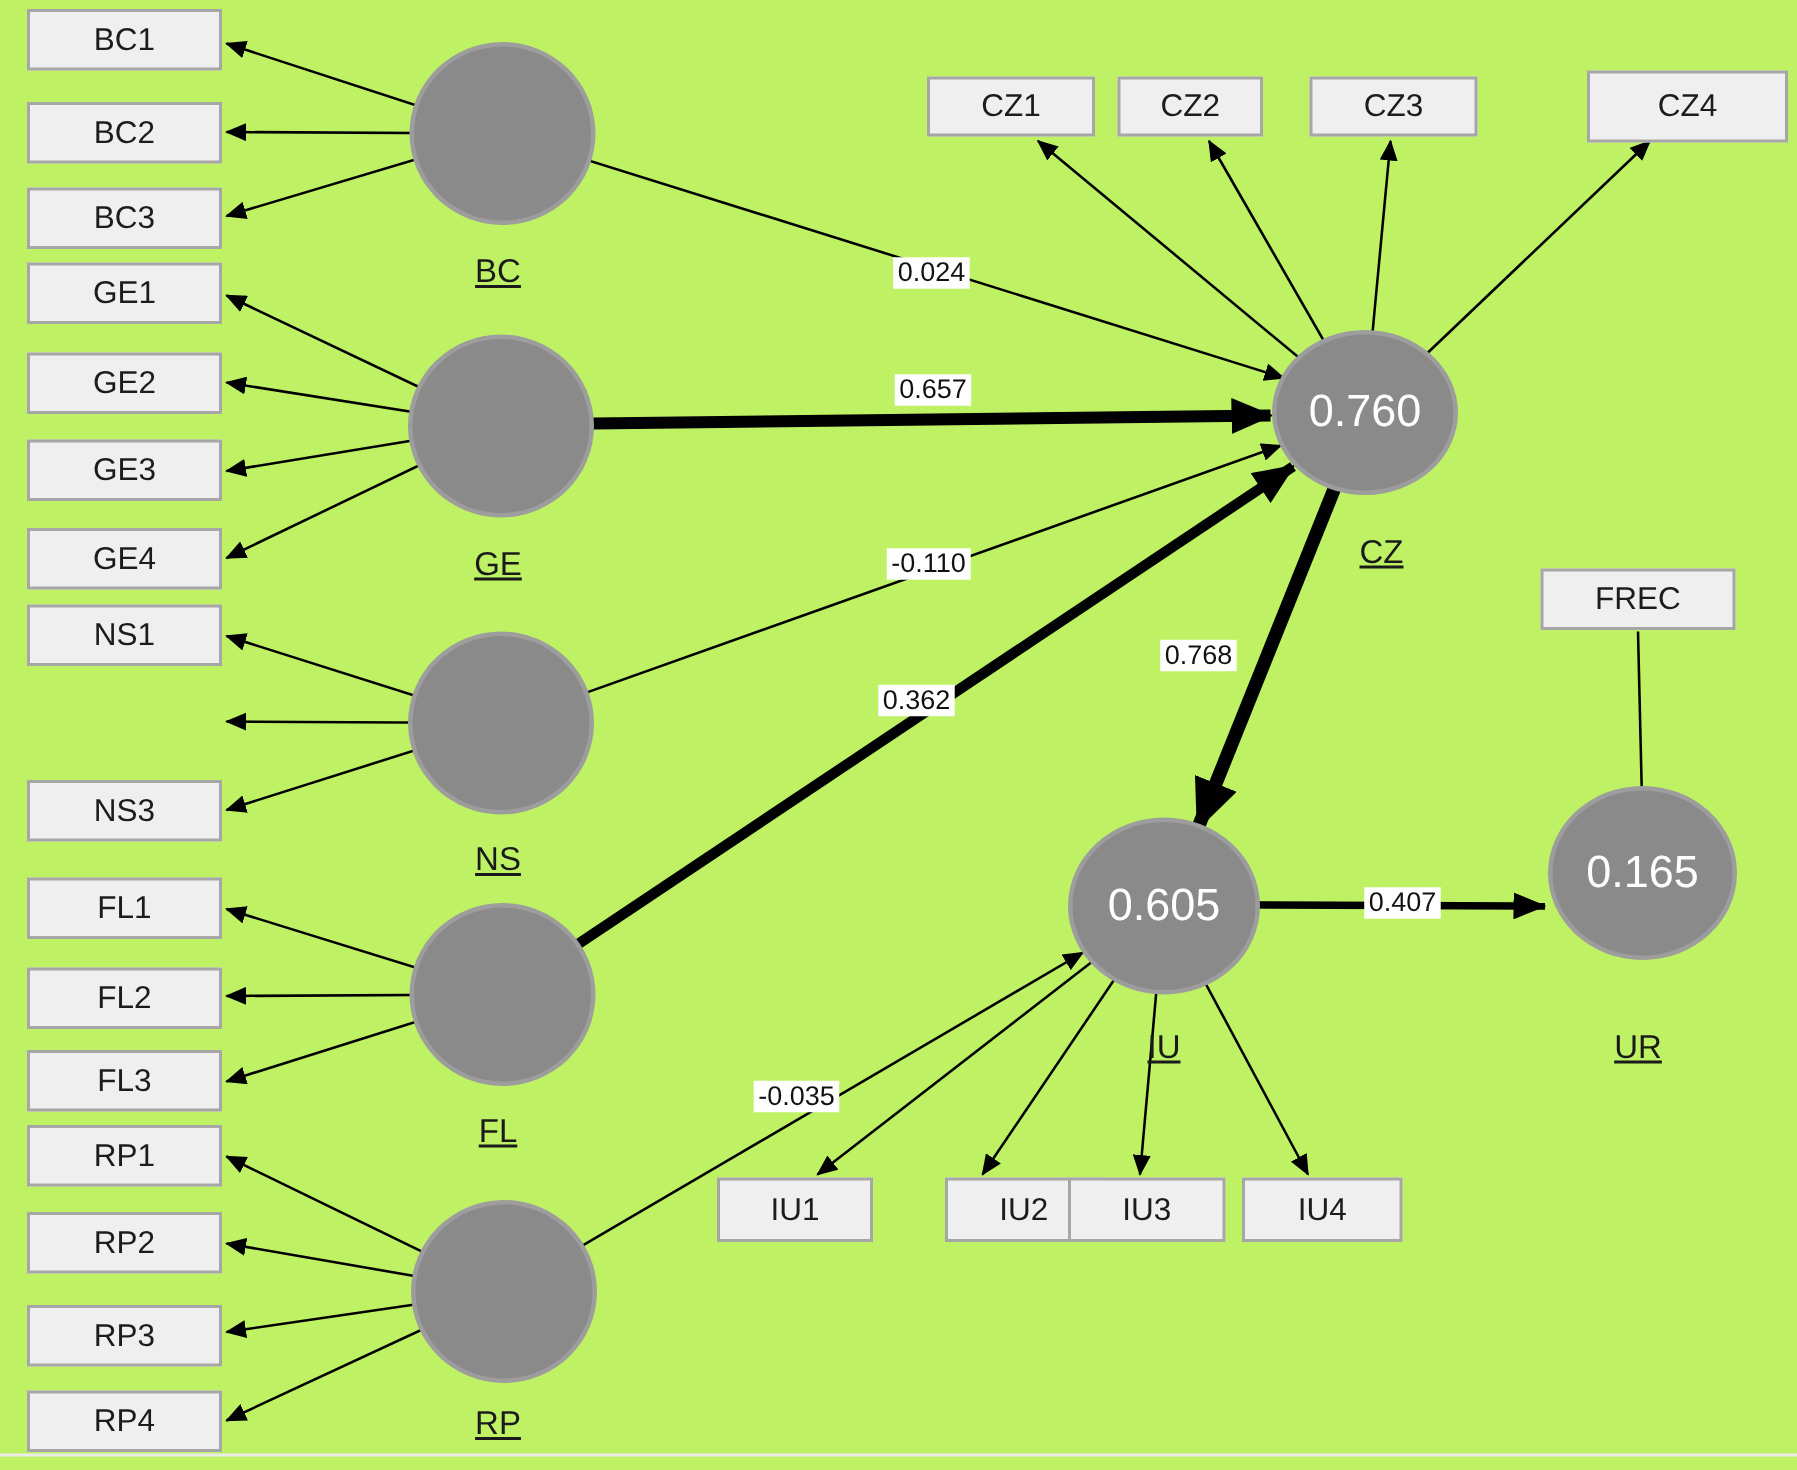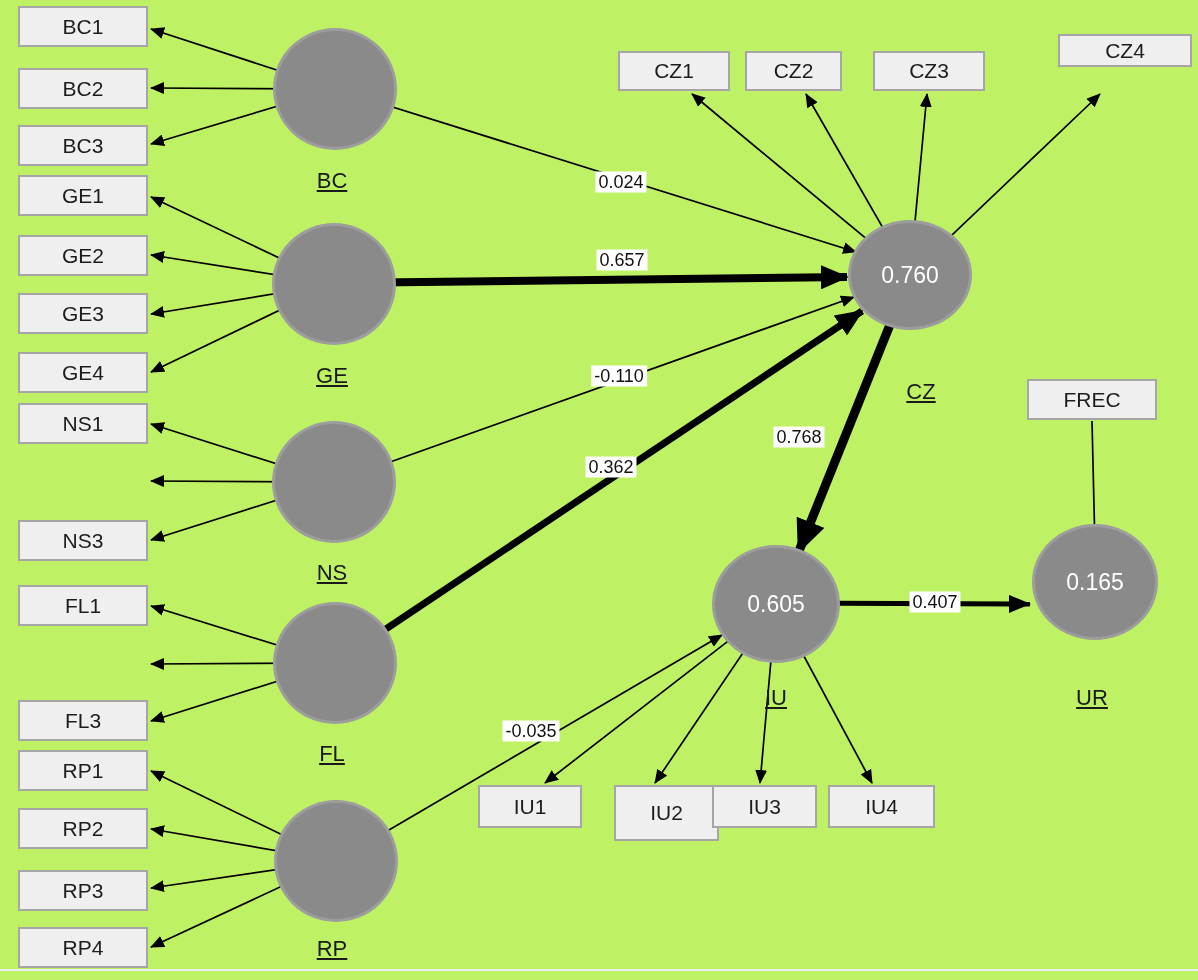--- a/index.html
+++ b/index.html
@@ -10,21 +10,21 @@
   #wires{position:absolute;left:0;top:0;width:1198px;height:980px;pointer-events:none;}
   .box{
     position:absolute;width:130px;height:41px;box-sizing:border-box;
     background:#efefef;border:2px solid #a6a6a6;
     display:flex;align-items:center;justify-content:center;
     font-size:21px;color:#1c1c1c;z-index:2;
   }
   .node{
     position:absolute;border-radius:50%;background:#8a8a8a;border:3px solid #9d9d9d;
     box-sizing:border-box;display:flex;align-items:center;justify-content:center;
-    color:#ffffff;font-size:23px;z-index:2;
+    color:#ffffff;font-size:30px;z-index:2;
   }
   .construct-label{
     position:absolute;transform:translate(-50%,-50%);
     font-size:22px;color:#1a1a1a;z-index:3;white-space:nowrap;text-decoration:underline;
   }
   .coef{
     position:absolute;transform:translate(-50%,-50%);
     font-size:18px;color:#111111;background:#ffffff;padding:0 3px;
     z-index:3;white-space:nowrap;
   }
@@ -101,33 +101,34 @@
   <div class="box" style="left:18px;top:6px">BC1</div>
   <div class="box" style="left:18px;top:68px">BC2</div>
   <div class="box" style="left:18px;top:125px">BC3</div>
   <div class="box" style="left:18px;top:175px">GE1</div>
   <div class="box" style="left:18px;top:235px">GE2</div>
   <div class="box" style="left:18px;top:293px">GE3</div>
   <div class="box" style="left:18px;top:352px">GE4</div>
   <div class="box" style="left:18px;top:403px">NS1</div>
   <div class="box" style="left:18px;top:520px">NS3</div>
   <div class="box" style="left:18px;top:585px">FL1</div>
+  <div class="box" style="left:18px;top:645px">FL2</div>
   <div class="box" style="left:18px;top:700px">FL3</div>
   <div class="box" style="left:18px;top:750px">RP1</div>
   <div class="box" style="left:18px;top:808px">RP2</div>
   <div class="box" style="left:18px;top:870px">RP3</div>
   <div class="box" style="left:18px;top:927px">RP4</div>
 
   <div class="box" style="left:618px;top:51px;width:112px;height:40px">CZ1</div>
   <div class="box" style="left:745px;top:51px;width:97px;height:40px">CZ2</div>
   <div class="box" style="left:873px;top:51px;width:112px;height:40px">CZ3</div>
-  <div class="box" style="left:1058px;top:34px;width:134px;height:33px">CZ4</div>
+  <div class="box" style="left:1058px;top:47px;width:134px;height:48px">CZ4</div>
 
   <div class="box" style="left:478px;top:785px;width:104px;height:43px">IU1</div>
-  <div class="box" style="left:614px;top:785px;width:105px;height:56px">IU2</div>
+  <div class="box" style="left:630px;top:785px;width:105px;height:43px">IU2</div>
   <div class="box" style="left:712px;top:785px;width:105px;height:43px">IU3</div>
   <div class="box" style="left:828px;top:785px;width:107px;height:43px">IU4</div>
 
   <div class="box" style="left:1027px;top:379px">FREC</div>
 
   <div class="node" style="left:273px;top:28px;width:124px;height:122px"></div>
   <div class="node" style="left:272px;top:223px;width:124px;height:122px"></div>
   <div class="node" style="left:272px;top:421px;width:124px;height:122px"></div>
   <div class="node" style="left:273px;top:602px;width:124px;height:122px"></div>
   <div class="node" style="left:274px;top:800px;width:124px;height:122px"></div>
@@ -139,21 +140,21 @@
   </div>
   <div class="node" style="left:1032px;top:524px;width:126px;height:116px">
     <span>0.165</span>
   </div>
 
   <div class="construct-label" style="left:332px;top:181px">BC</div>
   <div class="construct-label" style="left:332px;top:376px">GE</div>
   <div class="construct-label" style="left:332px;top:573px">NS</div>
   <div class="construct-label" style="left:332px;top:754px">FL</div>
   <div class="construct-label" style="left:332px;top:949px">RP</div>
-  <div class="construct-label" style="left:921px;top:392px">CZ</div>
+  <div class="construct-label" style="left:921px;top:368px">CZ</div>
   <div class="construct-label" style="left:776px;top:698px">IU</div>
   <div class="construct-label" style="left:1092px;top:698px">UR</div>
 
   <div class="coef" style="left:621px;top:182px">0.024</div>
   <div class="coef" style="left:622px;top:260px">0.657</div>
   <div class="coef" style="left:619px;top:376px">-0.110</div>
   <div class="coef" style="left:611px;top:467px">0.362</div>
   <div class="coef" style="left:531px;top:731px">-0.035</div>
   <div class="coef" style="left:799px;top:437px">0.768</div>
   <div class="coef" style="left:935px;top:602px">0.407</div>

